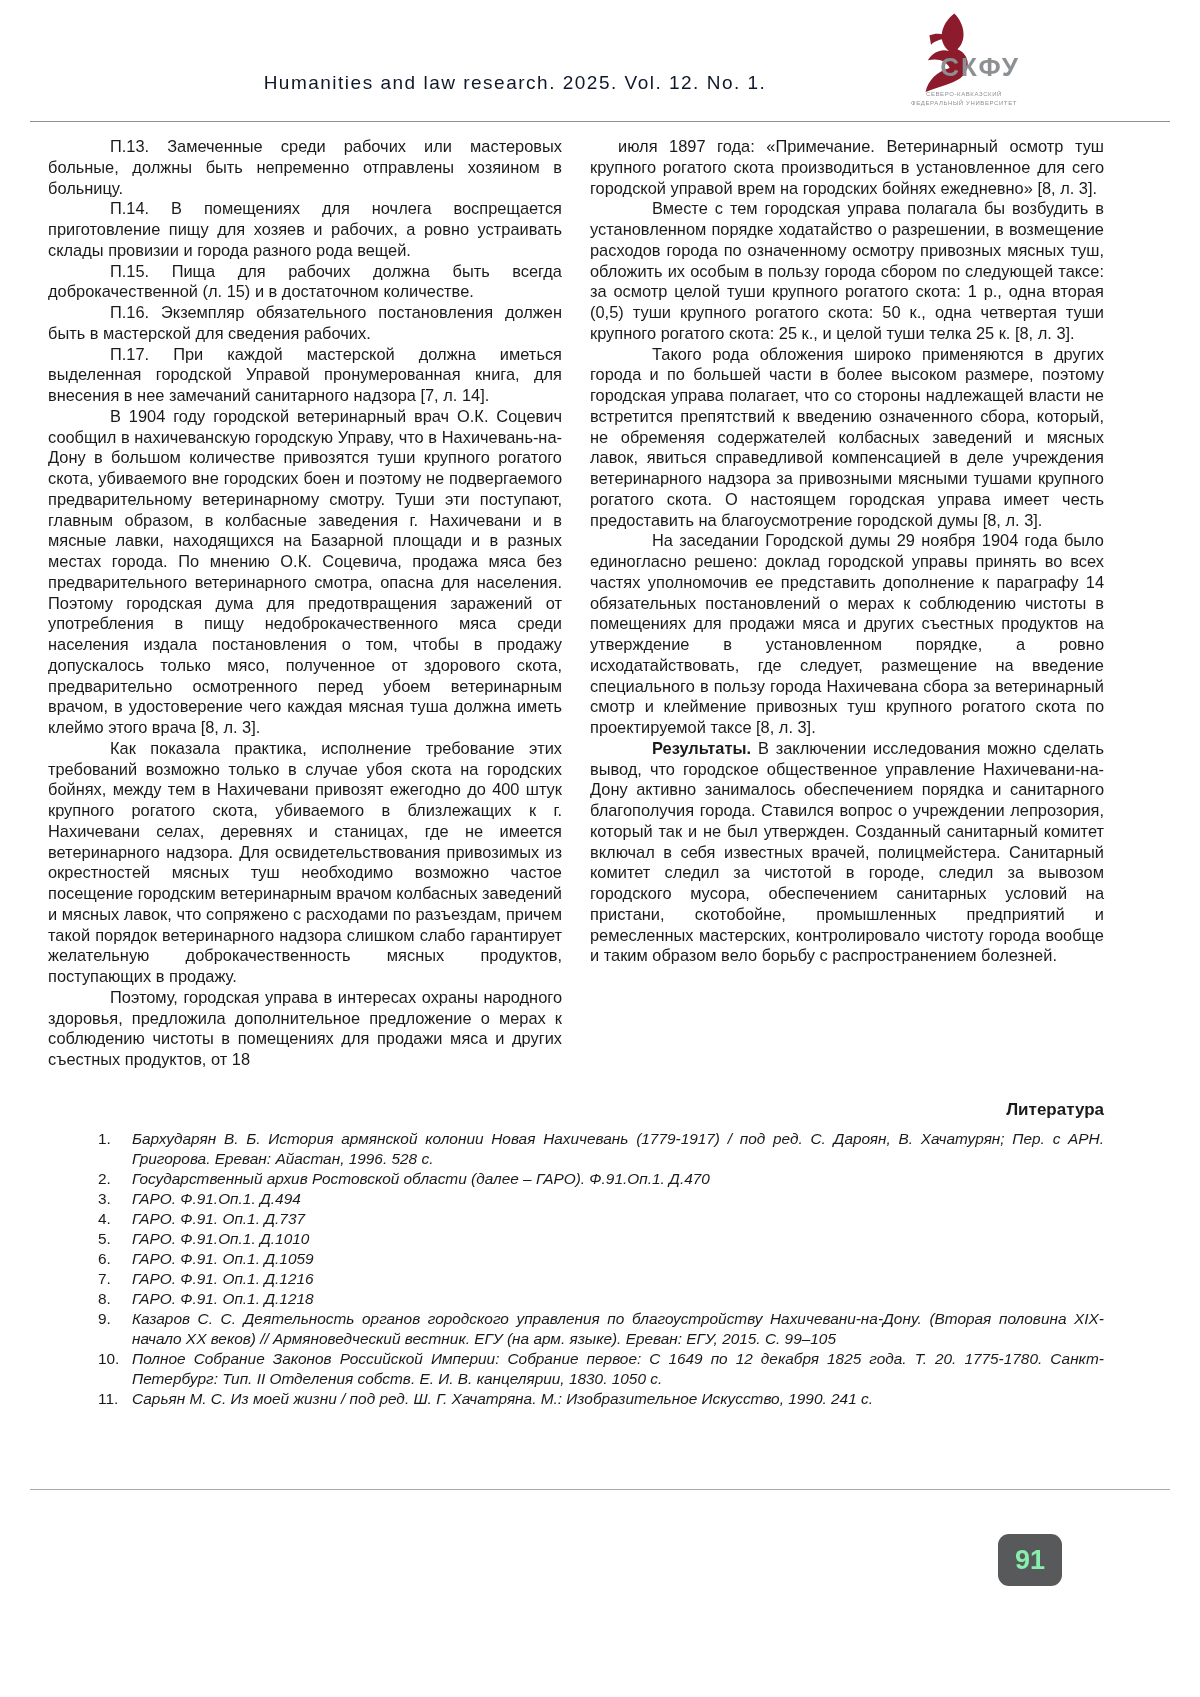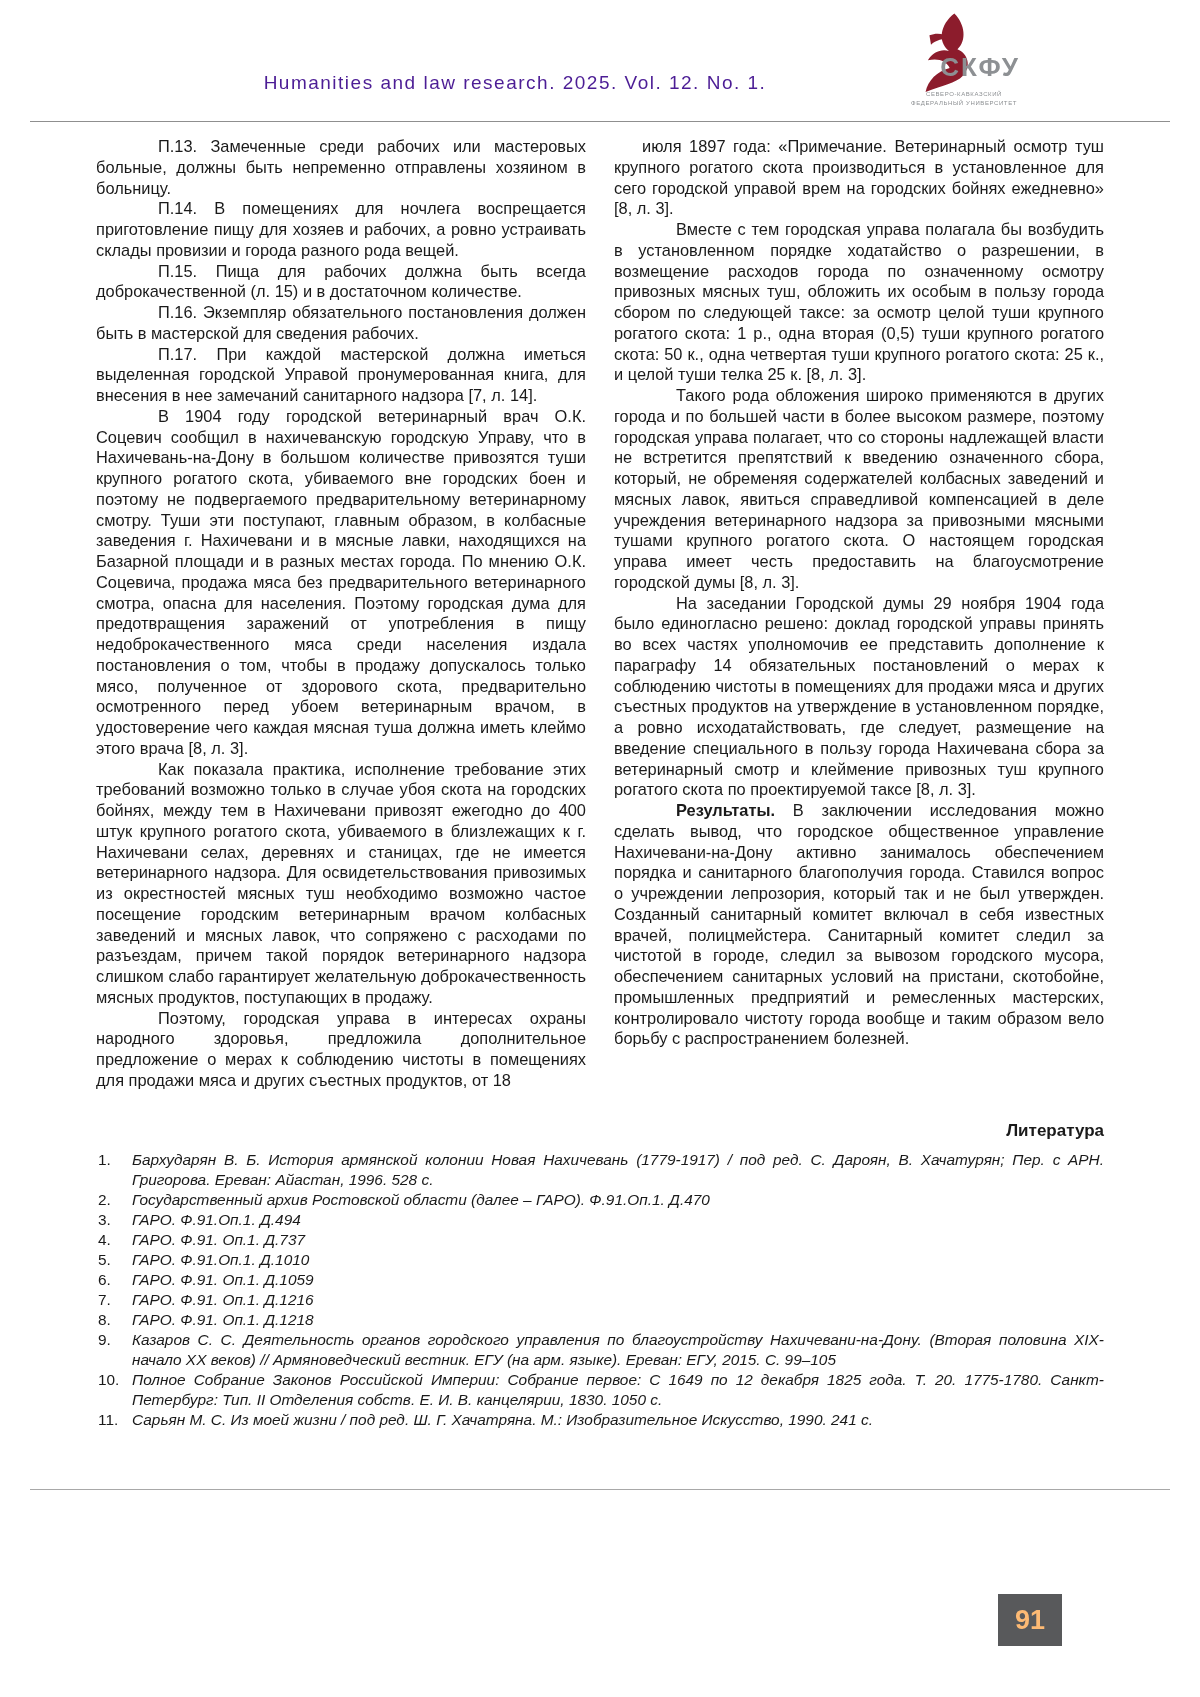--- a/index.html
+++ b/index.html
@@ -11,39 +11,39 @@
     font-family:"Liberation Sans", sans-serif;
     color:#1a1a1a;
     overflow:hidden;
     box-sizing:border-box;
   }
   
   .header{position:relative;height:122px;}
   .journal-title{
     position:absolute;left:0;right:170px;top:72px;
     text-align:center;
-    font-size:19px;letter-spacing:1.5px;color:#4c1d95;
+    font-size:19px;letter-spacing:1.5px;color:#0f172a;
   }
   .logo{position:absolute;top:12px;right:182px;width:112px;height:96px;}
   .logo svg{position:absolute;left:0;top:0;}
   .logo-abbr{
     position:absolute;right:-2px;top:40px;
     font-size:26px;font-weight:bold;letter-spacing:2px;color:#8d9093;
   }
   .logo-caption{
     position:absolute;left:-6px;right:-10px;bottom:0;
     font-size:6px;letter-spacing:.6px;color:#8d9093;text-align:center;line-height:1.5;
     white-space:nowrap;
   }
   .rule{border:none;border-top:1.6px solid #8f8f8f;margin:0 30px;}
   .top-rule{position:absolute;left:0;right:0;bottom:0;}
   
   .columns{
     display:flex;gap:28px;
-    padding:14px 96px 0 96px;
+    padding:14px 96px 0 48px;
   }
   .col{
     flex:1 1 0;
     text-align:justify;
     font-size:16.4px;line-height:1.265;
   }
   .para{margin:0;text-indent:34px;}
   .para.noindent{text-indent:0;}
   .para .lead{font-weight:bold;margin-left:28px;}
   
@@ -51,25 +51,25 @@
   .ref-title{
     margin:0 0 9px 0;text-align:right;
     font-size:17px;font-weight:bold;
   }
   .ref-item{display:flex;font-size:15.4px;line-height:1.3;text-align:justify;}
   .ref-num{flex:0 0 36px;padding-left:2px;box-sizing:border-box;}
   .ref-text{flex:1 1 auto;font-style:italic;}
   
   .bottom-rule{position:absolute;left:0;right:0;top:1489px;border-top:1.4px solid #a8a8a8;}
   .page-number{
-    position:absolute;top:1594px;right:138px;
+    position:absolute;top:1534px;right:138px;
     width:64px;height:52px;
-    background:#58595b;color:#fdba74;
+    background:#58595b;color:#86efac;
     display:flex;align-items:center;justify-content:center;
-    font-size:27px;font-weight:bold;
+    font-size:27px;font-weight:bold;border-radius:11px;
   }
 </style>
 </head>
 <body>
 
 <div class="page">
 
   <header class="header">
     <div class="journal-title">Humanities and law research. 2025. Vol. 12. No. 1.</div>
 

